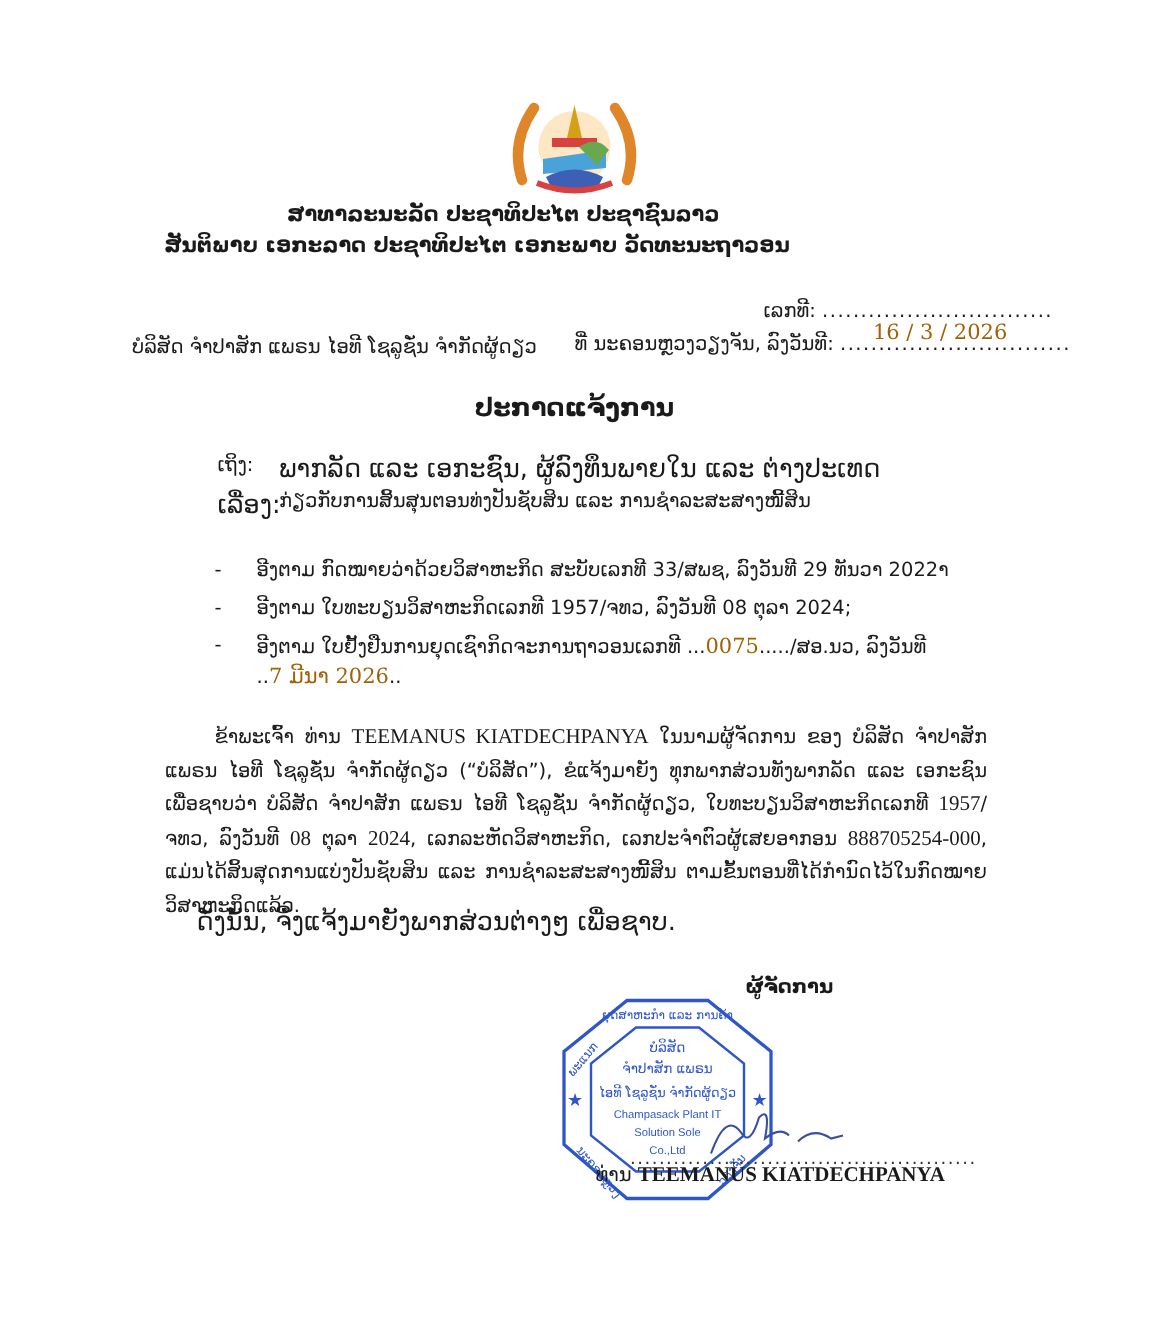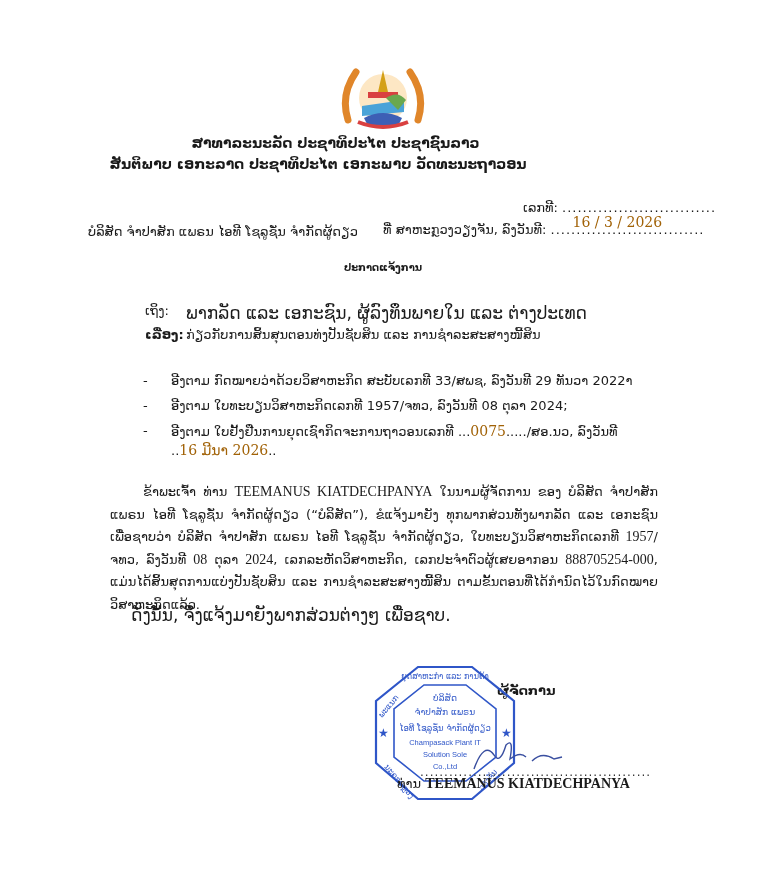--- a/index.html
+++ b/index.html
@@ -3,36 +3,36 @@
   <meta charset="utf-8">
   <style>
     html, body { margin: 0; padding: 0; background: #ffffff; }
     body { width: 766px; height: 884px; position: relative; overflow: hidden;
            font-family: "DejaVu Sans", sans-serif; color: #1a1a1a; }
     .abs { position: absolute; white-space: nowrap; }
     .emblem { left: 338px; top: 60px; width: 90px; height: 70px; }
     .hdr1 { left: 0; width: 671px; top: 135px; text-align: center; font-size: 14px; font-weight: bold; }
     .hdr2 { left: 0; width: 636px; top: 156px; text-align: center; font-size: 14px; font-weight: bold; }
     .company { left: 88px; top: 200px; font-size: 13px; margin-top: 24px; }
-    .refline { left: 523px; top: 200px; font-size: 13px; }
+    .refline { left: 509px; top: 200px; font-size: 13px; }
     .dots { letter-spacing: 1px; }
     .dateline { left: 383px; top: 222px; font-size: 13px; }
     .hand { font-family: "DejaVu Serif", serif; color: #a16207; font-size: 14px; }
-    .title { left: 0; width: 766px; top: 262px; text-align: center; font-size: 10px; font-weight: bold; }
+    .title { left: 0; width: 766px; top: 262px; text-align: center; font-size: 17px; font-weight: bold; }
     .to-label { left: 145px; top: 303px; font-size: 13px; }
     .to-text { left: 186px; top: 303px; font-size: 17px; }
-    .subj-label { left: 145px; top: 327px; font-size: 13px; font-weight: bold; }
+    .subj-label { left: 145px; top: 327px; font-size: 17px; }
     .subj-text { left: 186px; top: 327px; font-size: 13px; }
     .bullet { font-size: 13px; }
     .bullet-dash { left: 143px; }
     .bullet-text { left: 171px; }
     .body-para { left: 110px; width: 548px; top: 481px; font-size: 13px; line-height: 22.5px; white-space: normal; text-align: justify; text-indent: 33px; }
     .body-para .latin { font-family: "Liberation Serif", serif; font-size: 14px; }
     .closing { left: 131px; top: 605px; font-size: 17px; }
-    .role { left: 497px; top: 651px; font-size: 13px; font-weight: bold; margin-top: 32px; }
+    .role { left: 497px; top: 651px; font-size: 13px; font-weight: bold; }
     .stamp { left: 370px; top: 663px; width: 150px; height: 140px; }
     .sig-dots { left: 420px; top: 765px; font-size: 12px; color: #333; letter-spacing: 1px; }
     .signer { left: 397px; top: 776px; font-size: 14px; font-weight: bold; font-family: "Liberation Serif", serif; }
     .signer .lao { font-family: "DejaVu Sans", sans-serif; font-size: 13px; font-weight: normal; }
     .signature { left: 470px; top: 735px; width: 100px; height: 40px; }
   </style>
 </head>
 <body>
 
 <div class="abs emblem">
@@ -51,21 +51,21 @@
 
 <div class="abs hdr1">ສາທາລະນະລັດ ປະຊາທິປະໄຕ ປະຊາຊົນລາວ</div>
 <div class="abs hdr2">ສັນຕິພາບ ເອກະລາດ ປະຊາທິປະໄຕ ເອກະພາບ ວັດທະນະຖາວອນ</div>
 
 <div class="abs company">ບໍລິສັດ ຈໍາປາສັກ ແພຣນ ໄອທີ ໂຊລູຊັ່ນ ຈໍາກັດຜູ້ດຽວ</div>
 <div class="abs refline">
   <span>ເລກທີ:</span>
   <span class="dots">..............................</span>
 </div>
 <div class="abs dateline">
-  <span>ທີ່ ສາຫະກຼວງວຽງຈັນ, ລົງວັນທີ:</span>
+  <span>ທີ່ ນະຄອນຫຼວງວຽງຈັນ, ລົງວັນທີ:</span>
   <span style="position:relative; display:inline-block;">
     <span class="dots">..............................</span>
     <span class="hand" style="position:absolute; left:22px; top:-8px;">16 / 3 / 2026</span>
   </span>
 </div>
 
 <div class="abs title">ປະກາດແຈ້ງການ</div>
 
 <div class="abs to-label">ເຖິງ:</div>
 <div class="abs to-text">ພາກລັດ ແລະ ເອກະຊົນ, ຜູ້ລົງທຶນພາຍໃນ ແລະ ຕ່າງປະເທດ</div>
@@ -76,21 +76,21 @@
 <div class="abs bullet bullet-text" style="top:373px;">ອີງຕາມ ກົດໝາຍວ່າດ້ວຍວິສາຫະກິດ ສະບັບເລກທີ 33/ສພຊ, ລົງວັນທີ 29 ທັນວາ 2022າ</div>
 
 <div class="abs bullet bullet-dash" style="top:398px;">-</div>
 <div class="abs bullet bullet-text" style="top:398px;">ອີງຕາມ ໃບທະບຽນວິສາຫະກິດເລກທີ 1957/ຈທວ, ລົງວັນທີ 08 ຕຸລາ 2024;</div>
 
 <div class="abs bullet bullet-dash" style="top:423px;">-</div>
 <div class="abs bullet bullet-text" style="top:423px;">
   <span>ອີງຕາມ ໃບຢັ້ງຢືນການຍຸດເຊົາກິດຈະການຖາວອນເລກທີ ...</span><span class="hand">0075</span><span>...../ສອ.ນວ, ລົງວັນທີ</span>
 </div>
 <div class="abs bullet bullet-text" style="top:442px;">
-  <span>..</span><span class="hand">16 ມີນາ 2026</span><span>..</span>
+  <span>..</span><span class="hand">7 ມີນາ 2026</span><span>..</span>
 </div>
 
 <div class="abs body-para">
   <span>ຂ້າພະເຈົ້າ ທ່ານ </span><span class="latin">TEEMANUS KIATDECHPANYA</span><span> ໃນນາມຜູ້ຈັດການ ຂອງ ບໍລິສັດ ຈໍາປາສັກ ແພຣນ ໄອທີ ໂຊລູຊັ່ນ ຈໍາກັດຜູ້ດຽວ (“ບໍລິສັດ”), ຂໍແຈ້ງມາຍັງ ທຸກພາກສ່ວນທັງພາກລັດ ແລະ ເອກະຊົນ ເພື່ອຊາບວ່າ ບໍລິສັດ ຈໍາປາສັກ ແພຣນ ໄອທີ ໂຊລູຊັ່ນ ຈໍາກັດຜູ້ດຽວ, ໃບທະບຽນວິສາຫະກິດເລກທີ </span><span class="latin">1957</span><span>/ຈທວ, ລົງວັນທີ </span><span class="latin">08</span><span> ຕຸລາ </span><span class="latin">2024</span><span>, ເລກລະຫັດວິສາຫະກິດ, ເລກປະຈໍາຕົວຜູ້ເສຍອາກອນ </span><span class="latin">888705254-000</span><span>, ແມ່ນໄດ້ສິ້ນສຸດການແບ່ງປັນຊັບສິນ ແລະ ການຊໍາລະສະສາງໜີ້ສິນ ຕາມຂັ້ນຕອນທີ່ໄດ້ກໍານົດໄວ້ໃນກົດໝາຍວິສາຫະກິດແລ້ວ.</span>
 </div>
 
 <div class="abs closing">ດັ່ງນັ້ນ, ຈຶ່ງແຈ້ງມາຍັງພາກສ່ວນຕ່າງໆ ເພື່ອຊາບ.</div>
 
 <div class="abs role">ຜູ້ຈັດການ</div>
 

